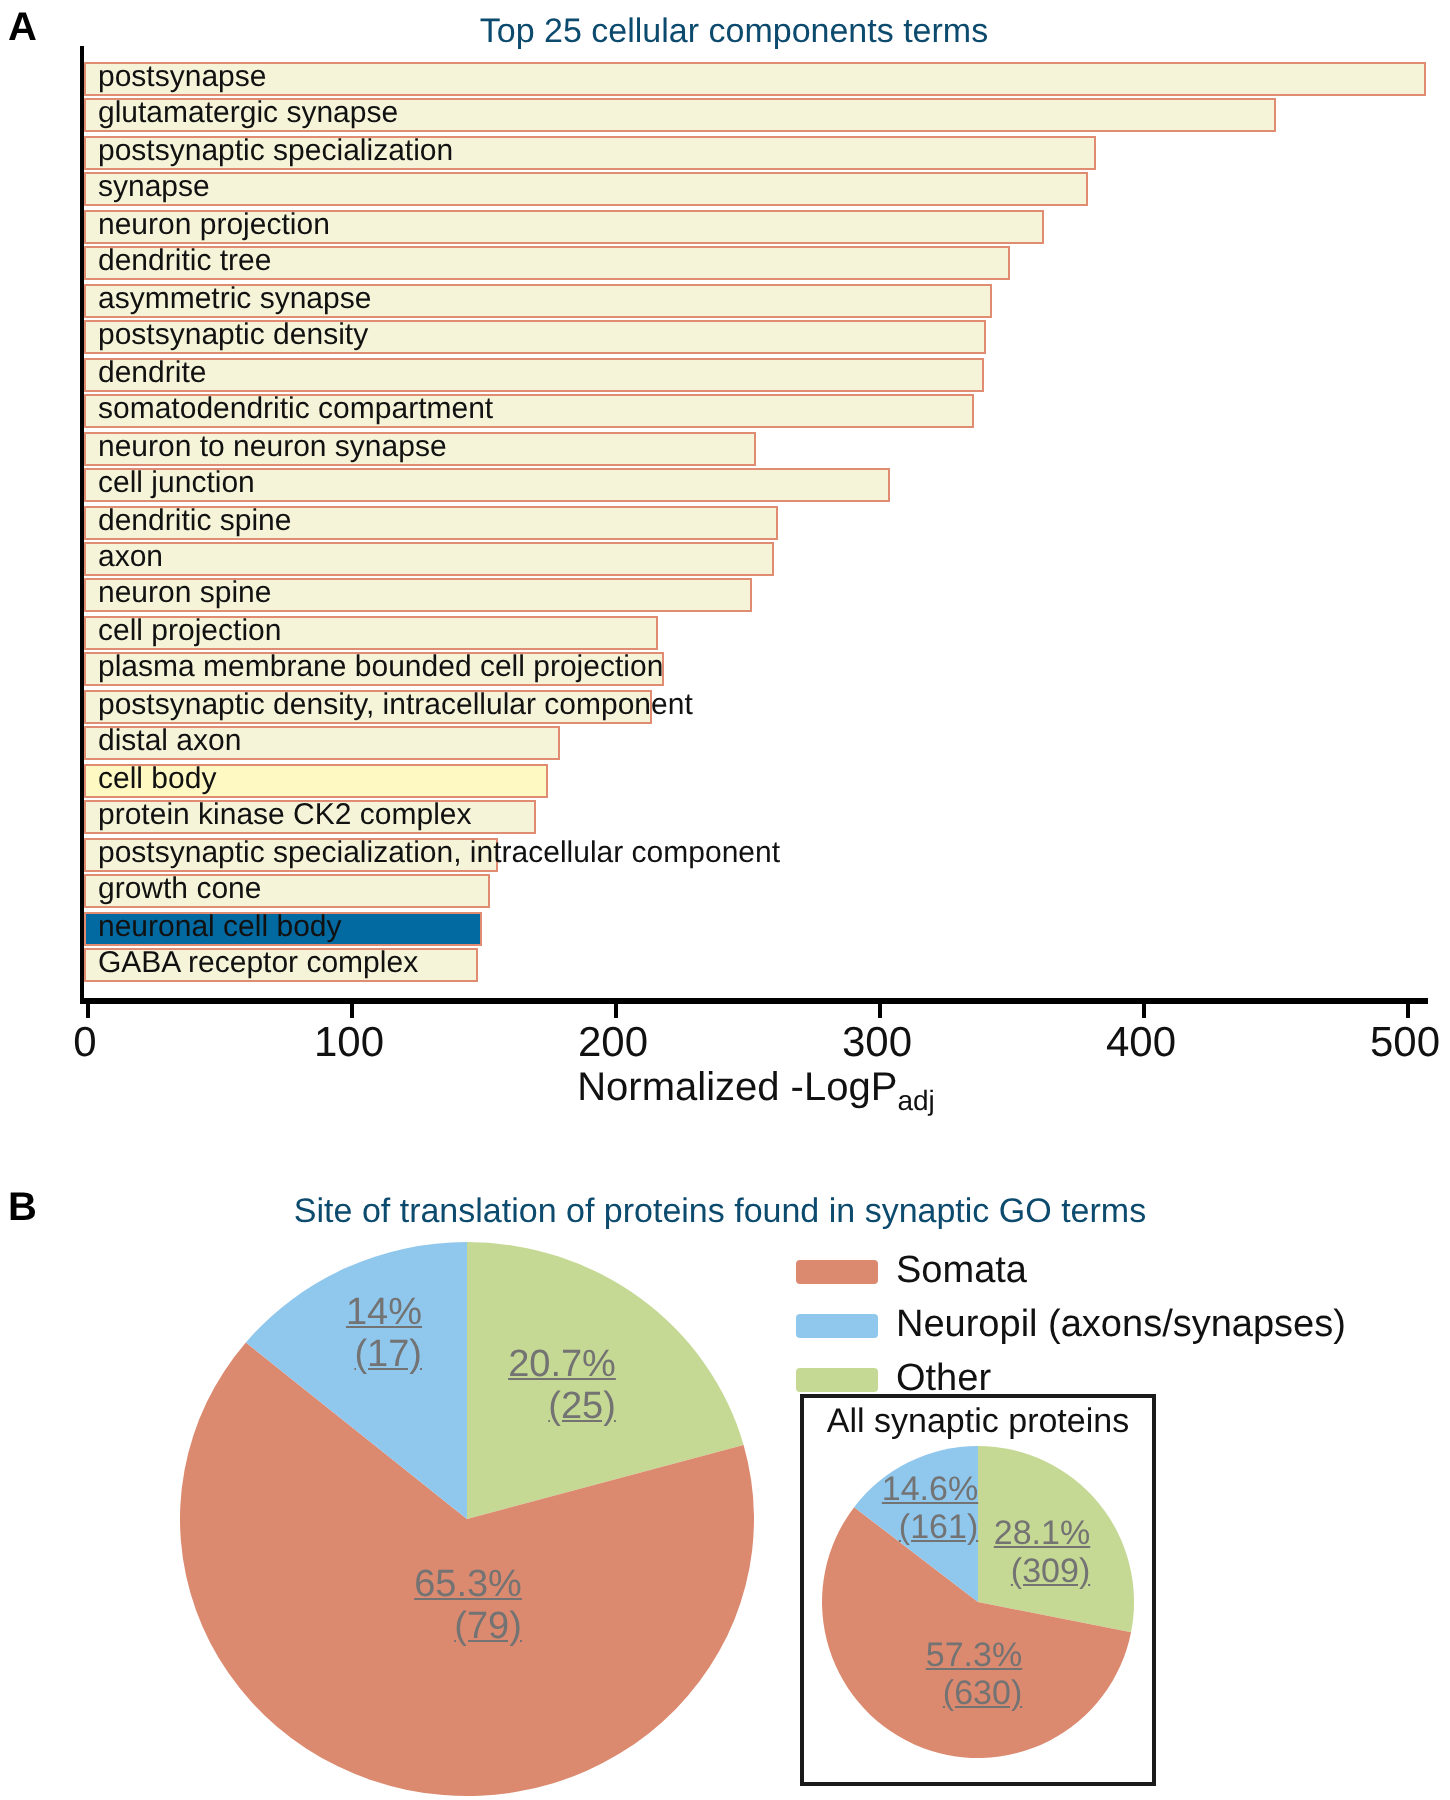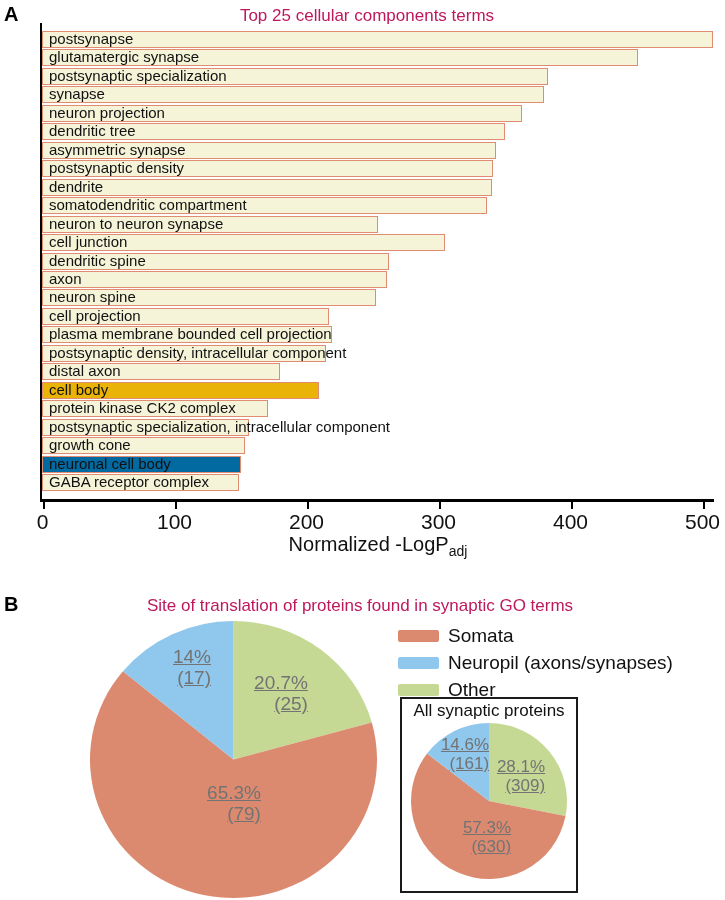--- a/index.html
+++ b/index.html
@@ -1,19 +1,19 @@
 <!DOCTYPE html>
 <html><head>
 <meta charset="utf-8">
 <style>
   html,body{margin:0;padding:0;background:#fff;}
   .figure{position:relative;width:725px;height:900px;background:#fff;overflow:hidden;
           font-family:"Liberation Sans", sans-serif;color:#111;}
   .panel-letter{position:absolute;font-size:20px;font-weight:bold;color:#000;}
-  .chart-title{position:absolute;font-size:17px;color:#be185d;text-align:center;white-space:nowrap;}
+  .chart-title{position:absolute;font-size:17px;color:#0c4a6e;text-align:center;white-space:nowrap;}
 
   
   .plot{position:absolute;left:42px;top:23px;width:672px;height:477px;}
   .yaxis-line{position:absolute;left:40px;top:23px;width:2px;height:478px;background:#000;}
   .xaxis-line{position:absolute;left:40px;top:499px;width:674px;height:2.5px;background:#000;}
   .bar-row{position:absolute;left:0;height:17px;box-sizing:border-box;
            border:1.8px solid #E08C72;background:#F5F4D9;}
   .bar-label{position:absolute;left:6px;top:0;font-size:15px;line-height:14px;
              white-space:nowrap;color:#111;}
   .tick{position:absolute;top:501px;width:2.5px;height:8px;background:#000;}
@@ -95,21 +95,21 @@
       </div>
       <div class="bar-row" style="top: 303.36px; width: 290.4px; background: rgb(245, 244, 217); border-color: rgb(224, 140, 114);">
         <div class="bar-label">plasma membrane bounded cell projection</div>
       </div>
       <div class="bar-row" style="top: 321.82px; width: 283.8px; background: rgb(245, 244, 217); border-color: rgb(224, 140, 114);">
         <div class="bar-label">postsynaptic density, intracellular component</div>
       </div>
       <div class="bar-row" style="top: 340.28px; width: 237.6px; background: rgb(245, 244, 217); border-color: rgb(224, 140, 114);">
         <div class="bar-label">distal axon</div>
       </div>
-      <div class="bar-row" style="top: 358.74px; width: 277px; background: #eab308; border-color: rgb(224, 140, 114);">
+      <div class="bar-row" style="top: 358.74px; width: 232px; background: #fef9c3; border-color: rgb(224, 140, 114);">
         <div class="bar-label">cell body</div>
       </div>
       <div class="bar-row" style="top: 377.2px; width: 225.72px; background: rgb(245, 244, 217); border-color: rgb(224, 140, 114);">
         <div class="bar-label">protein kinase CK2 complex</div>
       </div>
       <div class="bar-row" style="top: 395.66px; width: 207.24px; background: rgb(245, 244, 217); border-color: rgb(224, 140, 114);">
         <div class="bar-label">postsynaptic specialization, intracellular component</div>
       </div>
       <div class="bar-row" style="top: 414.12px; width: 203.28px; background: rgb(245, 244, 217); border-color: rgb(224, 140, 114);">
         <div class="bar-label">growth cone</div>

